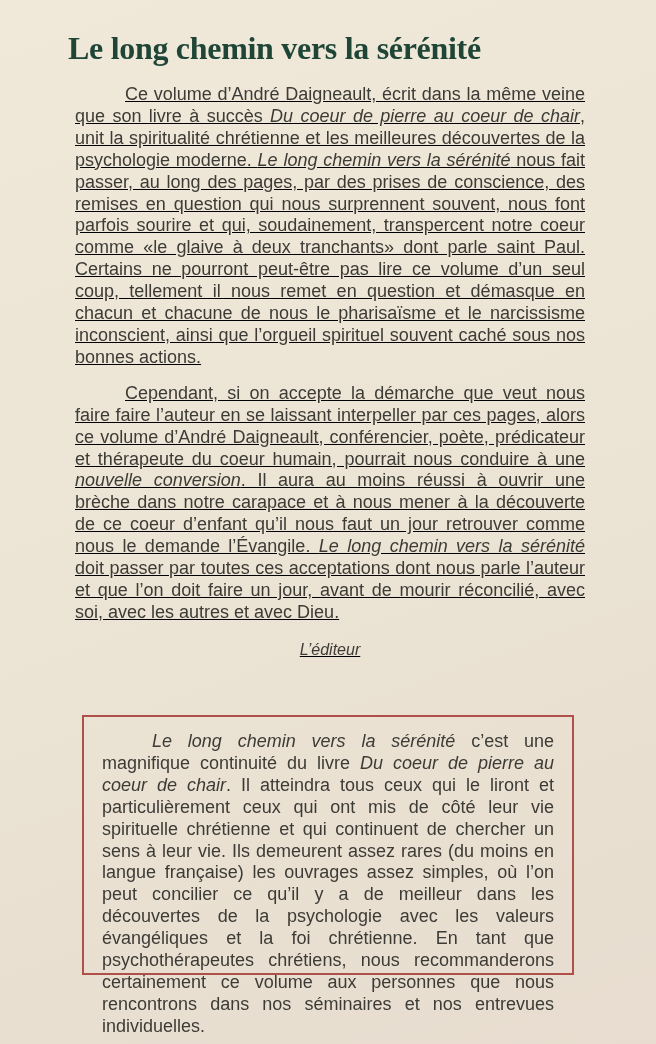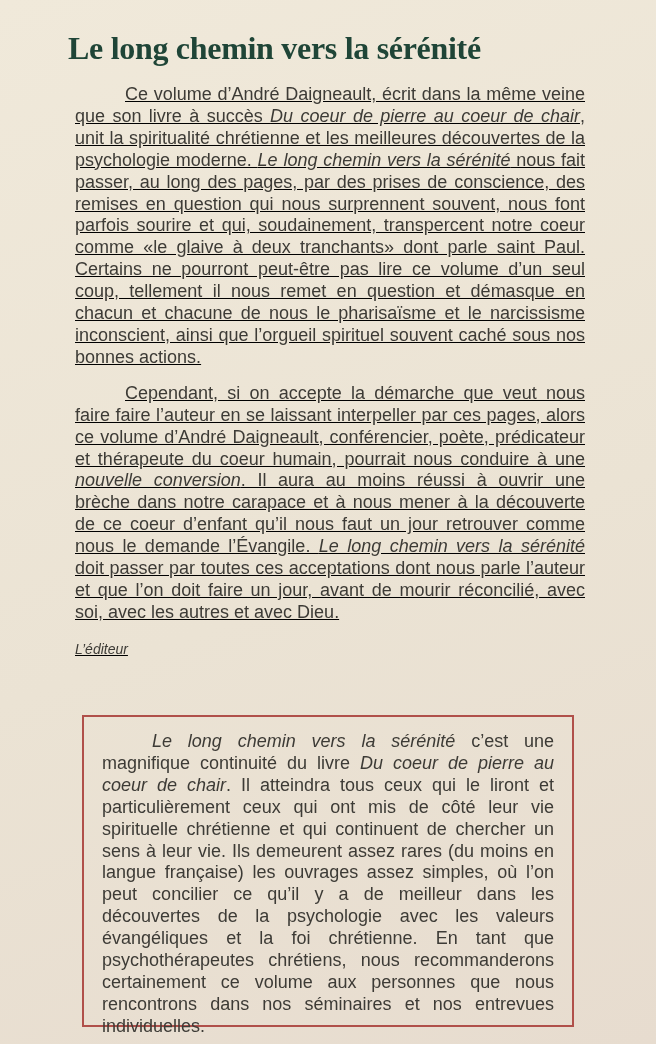--- a/index.html
+++ b/index.html
@@ -45,31 +45,32 @@
   .para {
     font-size: 18px;
     line-height: 21.9px;
     text-align: justify;
     text-indent: 50px;
     color: var(--body_text);
     margin-bottom: 14px;
   }
   .para em, .box-para em { font-style: italic; }
   .editor-signature {
-    font-size: 14px;
+    font-size: 16px;
     font-style: italic;
     color: var(--body_text);
     margin-top: 17px;
+    text-align: center;
   }
   .review-box {
     position: absolute;
     left: 82px;
     top: 715px;
     width: 492px;
-    height: 312px;
+    height: 260px;
     border: 2px solid var(--box_border);
     padding: 14px 18px 0 18px;
   }
   .box-para {
     font-size: 18px;
     line-height: 21.9px;
     text-align: justify;
     text-indent: 50px;
     color: var(--body_text);
   }

